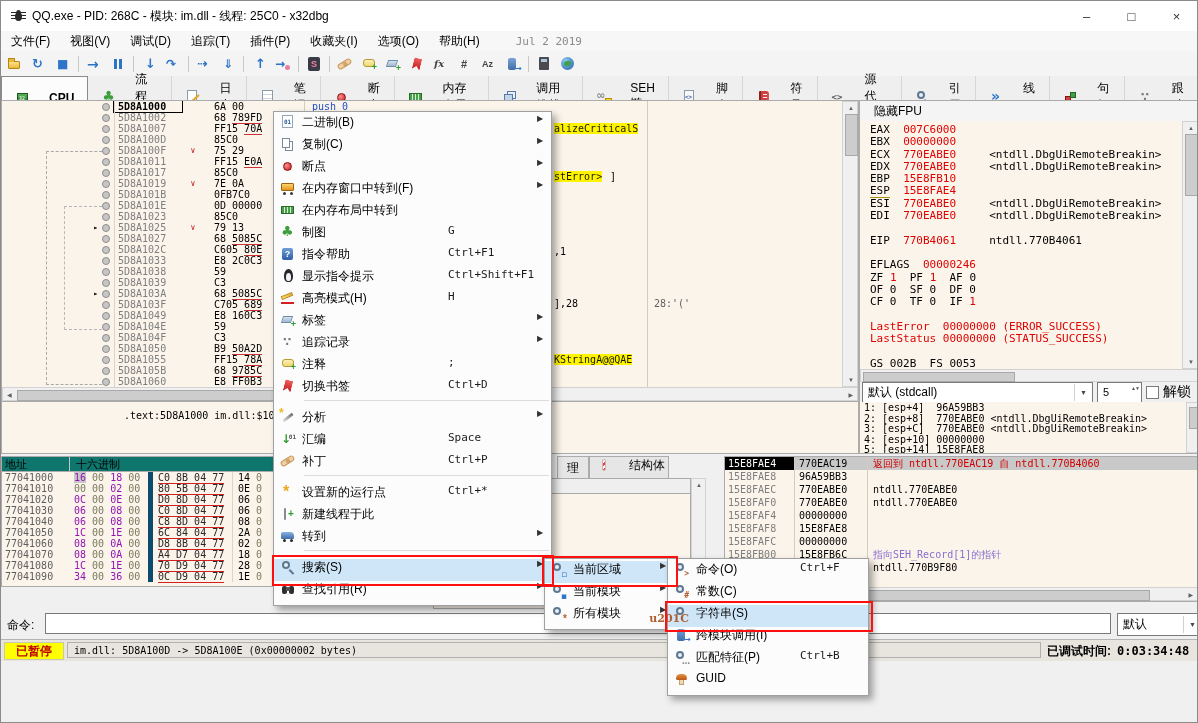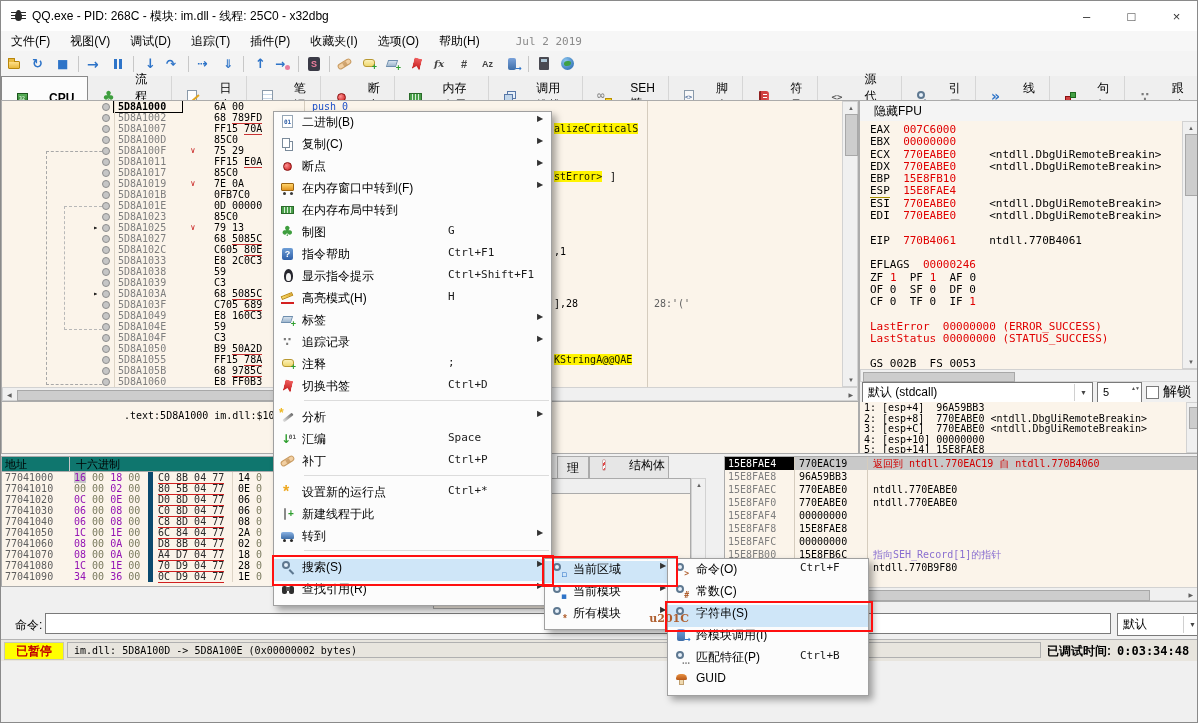--- a/index.html
+++ b/index.html
@@ -183,21 +183,21 @@
 .s-row{height:13px;display:flex;font:10px/13px "DejaVu Sans Mono",monospace;white-space:pre}
 .s-addr{width:66px;color:#7E7E7E;padding-left:3px}
 .s-val{width:68px;border-left:1px solid #D5CCBE;padding-left:4px;color:#000}
 .s-cmt{flex:1;border-left:1px solid #D5CCBE;padding-left:5px;color:#000}
 .selrow{background:#C9C9C9}
 .selad{background:#000;color:#FFF}
 .cred{color:#D00000}.cpurple{color:#8A6FD0}
 .s-hscroll{position:absolute;left:0;bottom:0;right:0;height:14px}
 
 .cmdbar{position:absolute;left:0;top:610px;width:1198px;height:26px;background:#F0F0F0}
-.cmd-lbl{position:absolute;left:14px;top:6px;font-size:12px}
+.cmd-lbl{position:absolute;left:6px;top:6px;font-size:12px}
 .cmd-input{position:absolute;left:44px;top:2px;width:1066px;height:21px;border:1px solid #7A7A7A;background:#FFF;box-sizing:border-box;font:12px "Liberation Sans",sans-serif;padding:0 4px}
 .cmd-combo{position:absolute;left:1116px;top:2px;width:78px;height:21px}
 .statusbar{position:absolute;left:0;top:638px;width:1198px;height:22px;background:#E8E5DE;border-top:1px solid #B4B4B4;box-sizing:border-box}
 .st-state{position:absolute;left:3px;top:2px;width:58px;height:16px;background:#FFFF00;color:#C00000;font:bold 12px/16px "Liberation Sans",sans-serif;text-align:center;border:1px solid #C8C8B0}
 .st-msg{position:absolute;left:66px;top:2px;width:974px;height:16px;border:1px solid #B0B0B0;padding:1px 0 0 6px;font:10px/14px "DejaVu Sans Mono",monospace;box-sizing:border-box}
 .st-time{position:absolute;left:1046px;top:3px;font:bold 12px/16px "Liberation Sans",sans-serif;display:flex;gap:6px}
 .st-time .val{font-family:"DejaVu Sans Mono",monospace;font-weight:bold}
 
 .cmenu{position:absolute;background:#FCFCFC;border:1px solid #A0A0A0;box-shadow:4px 4px 7px rgba(0,0,0,.35);padding:2px 0;z-index:50}
 .menu-main{left:272px;top:110px;width:277px}

